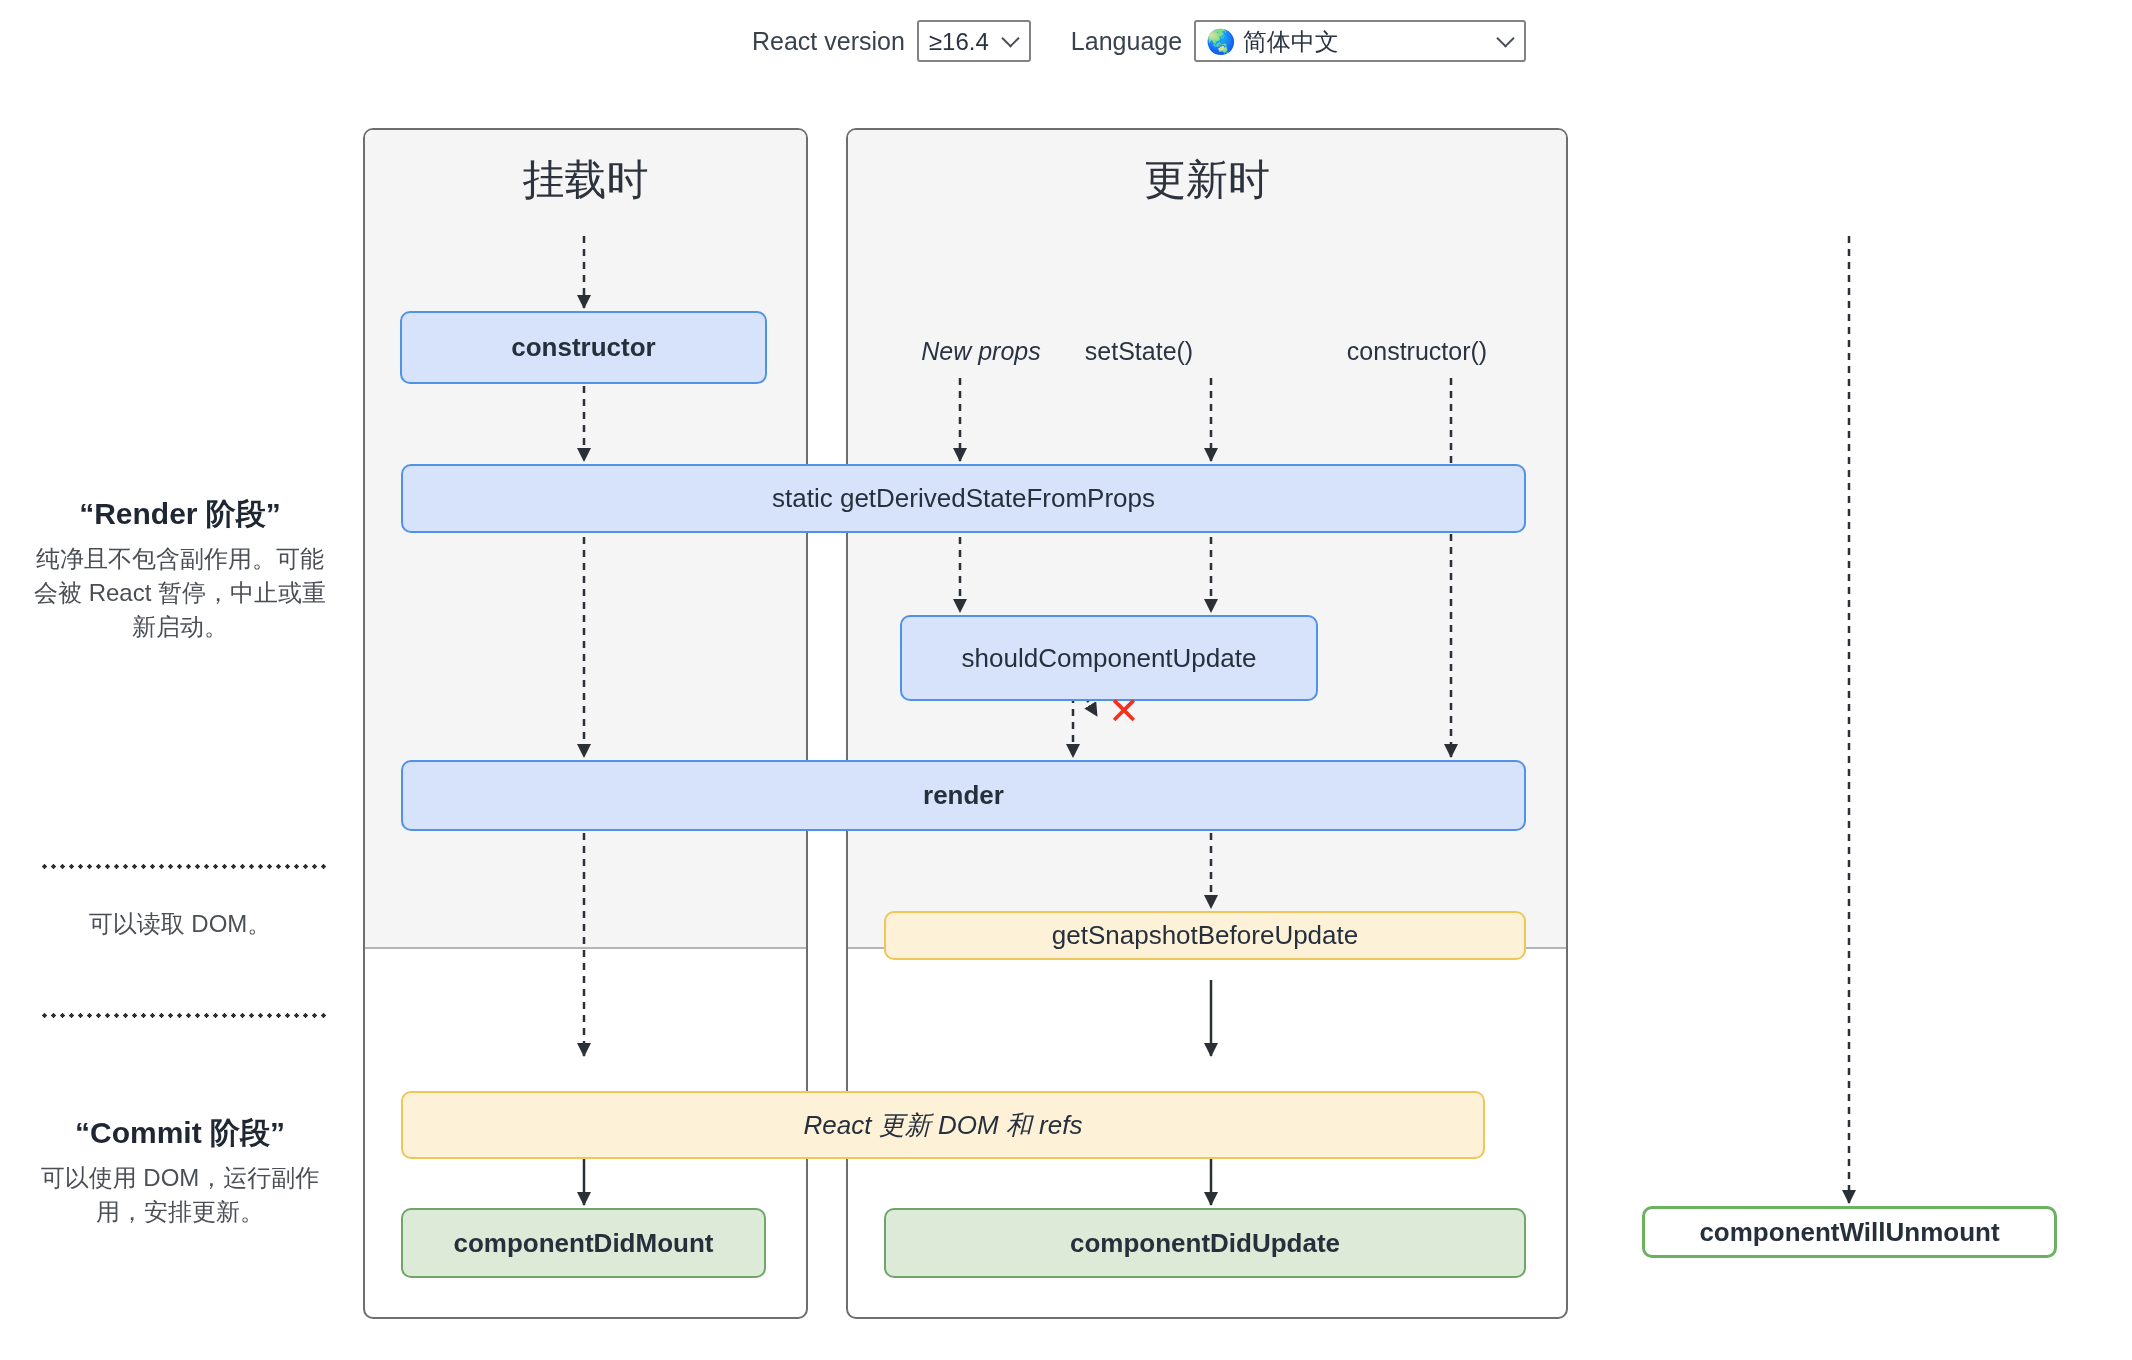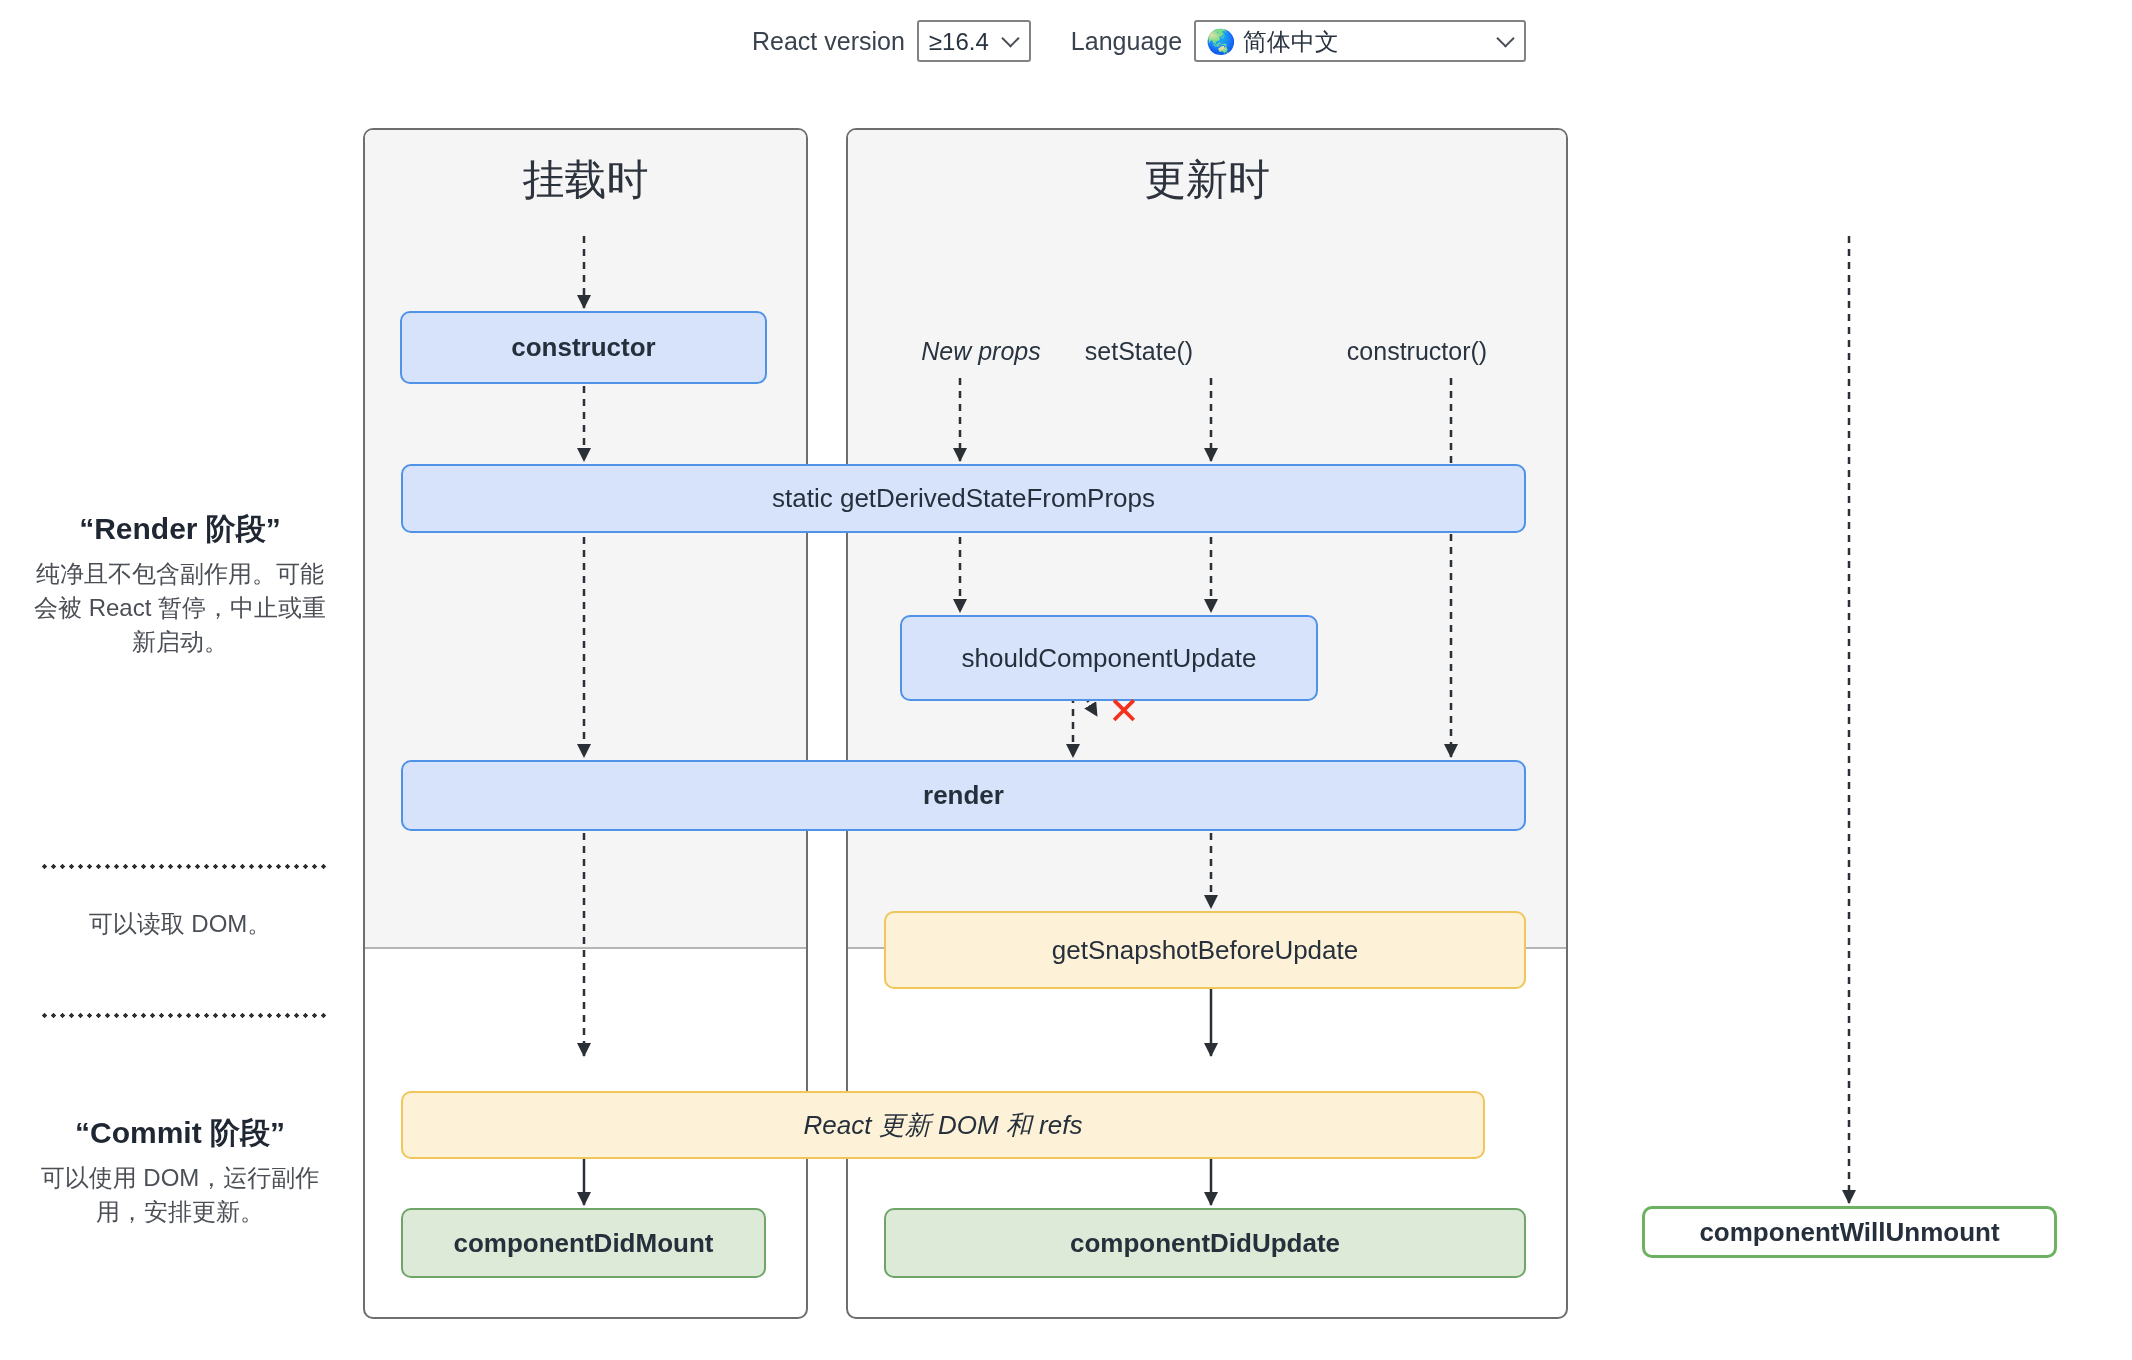--- a/index.html
+++ b/index.html
@@ -90,21 +90,21 @@
     </span>
     <label class="lang-label">Language</label>
     <span class="select-wrap">
       <select class="language">
         <option>🌏 简体中文</option>
       </select>
       <span class="chevron"></span>
     </span>
   </div>
 
-  <div class="phase" style="top:494px;margin-top:15px;">
+  <div class="phase" style="top:494px;">
     <h3>“Render 阶段”</h3>
     <p>纯净且不包含副作用。可能会被 React 暂停，中止或重新启动。</p>
   </div>
   <div class="dots" style="top:864px;"></div>
   <div class="phase" style="top:900px;">
     <p>可以读取 DOM。</p>
   </div>
   <div class="dots" style="top:1013px;"></div>
   <div class="phase" style="top:1113px;">
     <h3>“Commit 阶段”</h3>
@@ -167,21 +167,21 @@
   </div>
 
   <div class="box blue" style="left:900px;top:615px;width:418px;height:86px;">
     <span>shouldComponentUpdate</span>
   </div>
 
   <div class="box blue bold" style="left:401px;top:760px;width:1125px;height:71px;">
     <span>render</span>
   </div>
 
-  <div class="box yellow" style="left:884px;top:911px;width:642px;height:78px;">
+  <div class="box yellow" style="left:884px;top:911px;width:642px;height:49px;">
     <span>getSnapshotBeforeUpdate</span>
   </div>
 
   <div class="box yellow italic" style="left:401px;top:1091px;width:1084px;height:68px;">
     <span>React 更新 DOM 和 refs</span>
   </div>
 
   <div class="box green bold" style="left:401px;top:1208px;width:365px;height:70px;">
     <span>componentDidMount</span>
   </div>

